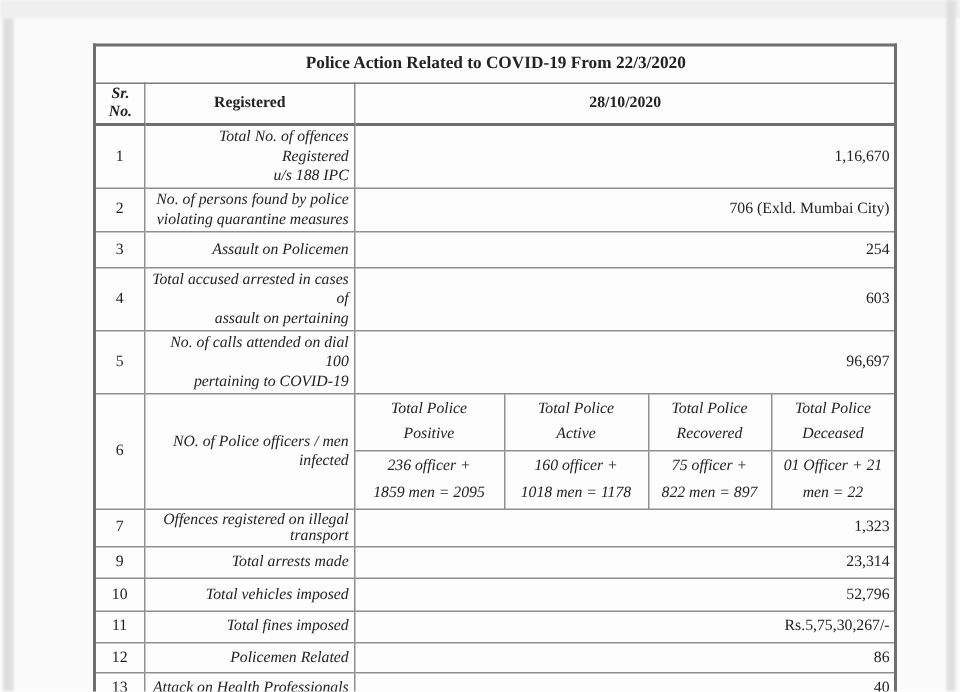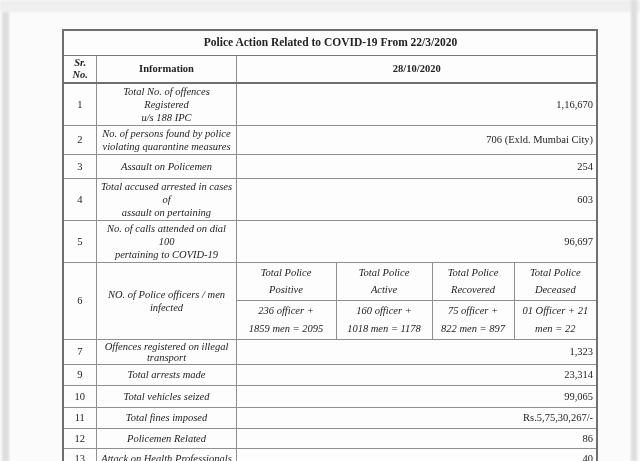--- a/index.html
+++ b/index.html
@@ -31,21 +31,21 @@
   .title-row td{
     text-align:center;font-weight:bold;font-size:11.5px;
     border-bottom:1px solid #7a7a7a;
     margin-left:20px;
   }
   .head-row td{
     font-weight:bold;text-align:center;
     border-bottom:2px solid #6f6f6f;
   }
   .sr{text-align:center;padding:1px 1px;}
-  .info{text-align:center;}
+  .info{text-align:right;}
   .val{text-align:right;padding-left:5px;}
   .multiline{white-space:pre-line;font-style:italic;}
   .sub{
     text-align:center;padding:1px 2px;line-height:18px;
   }
   .sub.subhead{line-height:17px;margin-top:32px;}
 </style>
 </head>
 <body>
 
@@ -64,21 +64,21 @@
   </colgroup>
 
   <tbody>
       <tr class="title-row" style="height:25px">
     <td colspan="6">Police Action Related to COVID-19 From 22/3/2020</td>
   </tr>
 
   <tr class="head-row" style="height:26px">
     <td class="multiline" style="line-height:12px">Sr.
 No.</td>
-    <td>Information</td>
+    <td>Registered</td>
     <td colspan="4">28/10/2020</td>
   </tr>
 
   <tr style="height:29px">
     <td class="sr">1</td>
     <td class="info multiline">Total No. of offences Registered
 u/s 188 IPC</td>
     <td class="val" colspan="4">1,16,670</td>
   </tr>
 
@@ -142,22 +142,22 @@
   </tr>
 
   <tr style="height:21px">
     <td class="sr">9</td>
     <td class="info multiline">Total arrests made</td>
     <td class="val" colspan="4">23,314</td>
   </tr>
 
   <tr style="height:22px">
     <td class="sr">10</td>
-    <td class="info multiline">Total vehicles seized</td>
-    <td class="val" colspan="4">99,065</td>
+    <td class="info multiline">Total vehicles imposed</td>
+    <td class="val" colspan="4">52,796</td>
   </tr>
 
   <tr style="height:21px">
     <td class="sr">11</td>
     <td class="info multiline">Total fines imposed</td>
     <td class="val" colspan="4">Rs.5,75,30,267/-</td>
   </tr>
 
   <tr style="height:20px">
     <td class="sr">12</td>

